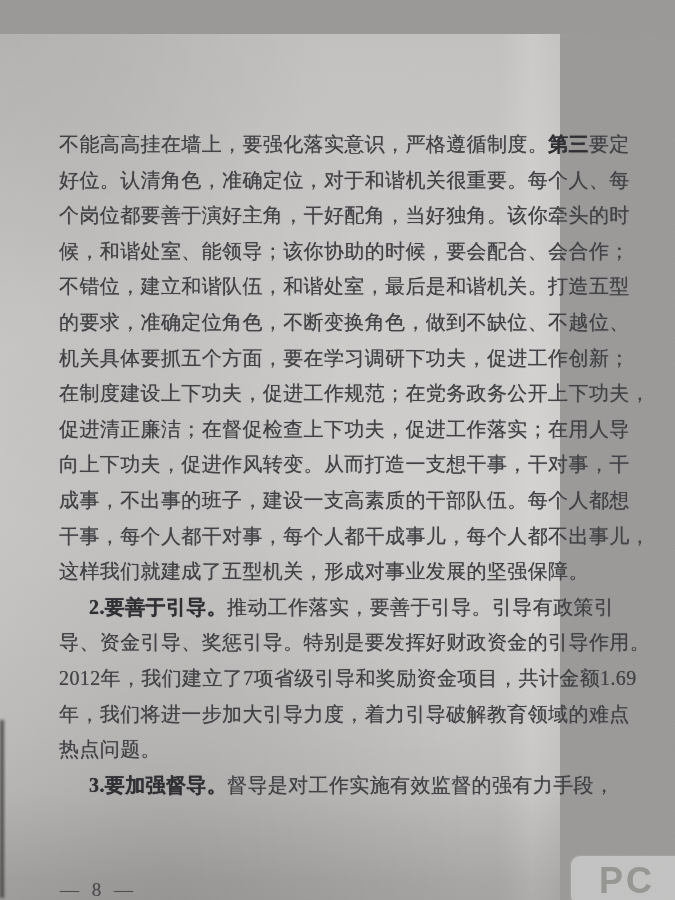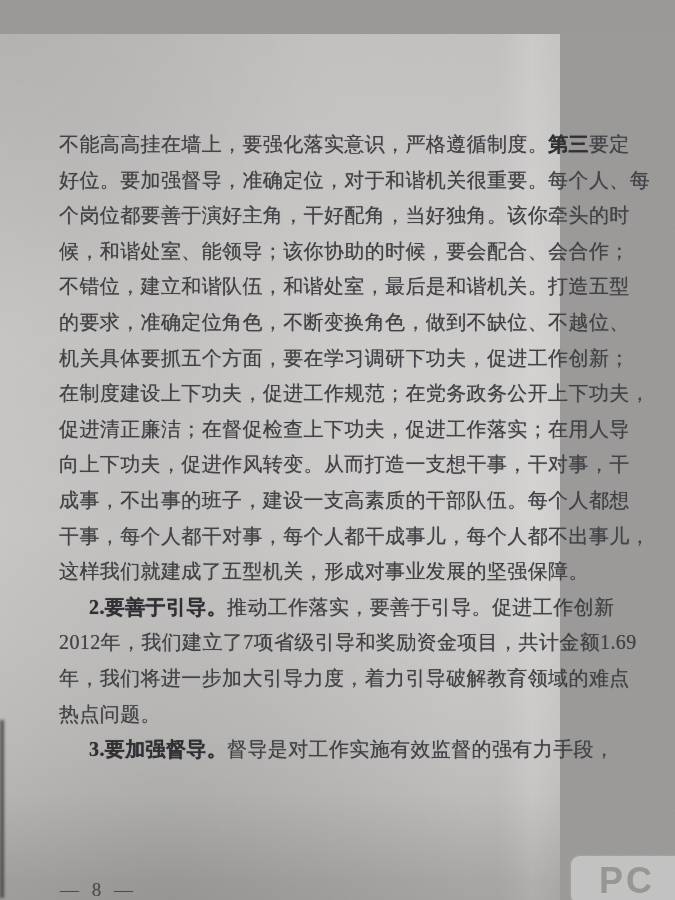--- a/index.html
+++ b/index.html
@@ -126,33 +126,34 @@
   <svg class="noise-overlay" width="675" height="900" xmlns="http://www.w3.org/2000/svg">
     <filter id="paperNoise">
       <feTurbulence type="fractalNoise" baseFrequency="0.85" numOctaves="2" stitchTiles="stitch"></feTurbulence>
       <feColorMatrix type="saturate" values="0"></feColorMatrix>
     </filter>
     <rect width="675" height="900" filter="url(#paperNoise)"></rect>
   </svg>
 
   <div class="text-block">
       <div class="line"><span class="seg">不能高高挂在墙上，要强化落实意识，严格遵循制度。</span><span class="seg bold">第三</span><span class="seg">要定</span></div>
-      <div class="line"><span class="seg">好位。要加强督导，准确定位，对于和谐机关很重要。每个人、每</span></div>
+      <div class="line"><span class="seg">好位。认清角色，准确定位，对于和谐机关很重要。每个人、每</span></div>
       <div class="line"><span class="seg">个岗位都要善于演好主角，干好配角，当好独角。该你牵头的时</span></div>
       <div class="line"><span class="seg">候，和谐处室、能领导；该你协助的时候，要会配合、会合作；</span></div>
       <div class="line"><span class="seg">不错位，建立和谐队伍，和谐处室，最后是和谐机关。打造五型</span></div>
       <div class="line"><span class="seg">的要求，准确定位角色，不断变换角色，做到不缺位、不越位、</span></div>
       <div class="line"><span class="seg">机关具体要抓五个方面，要在学习调研下功夫，促进工作创新；</span></div>
       <div class="line"><span class="seg">在制度建设上下功夫，促进工作规范；在党务政务公开上下功夫，</span></div>
       <div class="line"><span class="seg">促进清正廉洁；在督促检查上下功夫，促进工作落实；在用人导</span></div>
       <div class="line"><span class="seg">向上下功夫，促进作风转变。从而打造一支想干事，干对事，干</span></div>
       <div class="line"><span class="seg">成事，不出事的班子，建设一支高素质的干部队伍。每个人都想</span></div>
       <div class="line"><span class="seg">干事，每个人都干对事，每个人都干成事儿，每个人都不出事儿，</span></div>
       <div class="line"><span class="seg">这样我们就建成了五型机关，形成对事业发展的坚强保障。</span></div>
-      <div class="line indent"><span class="seg bold">2.要善于引导。</span><span class="seg">推动工作落实，要善于引导。促进工作创新</span></div>
+      <div class="line indent"><span class="seg bold">2.要善于引导。</span><span class="seg">推动工作落实，要善于引导。引导有政策引</span></div>
+      <div class="line"><span class="seg">导、资金引导、奖惩引导。特别是要发挥好财政资金的引导作用。</span></div>
       <div class="line"><span class="seg">2012年，我们建立了7项省级引导和奖励资金项目，共计金额1.69</span></div>
       <div class="line"><span class="seg">年，我们将进一步加大引导力度，着力引导破解教育领域的难点</span></div>
       <div class="line"><span class="seg">热点问题。</span></div>
       <div class="line indent"><span class="seg bold">3.要加强督导。</span><span class="seg">督导是对工作实施有效监督的强有力手段，</span></div>
     </div>
 
   <div class="page-number">— 8 —</div>
 
   <div class="edge-shadow-left"></div>
   <div class="bottom-vignette"></div>

